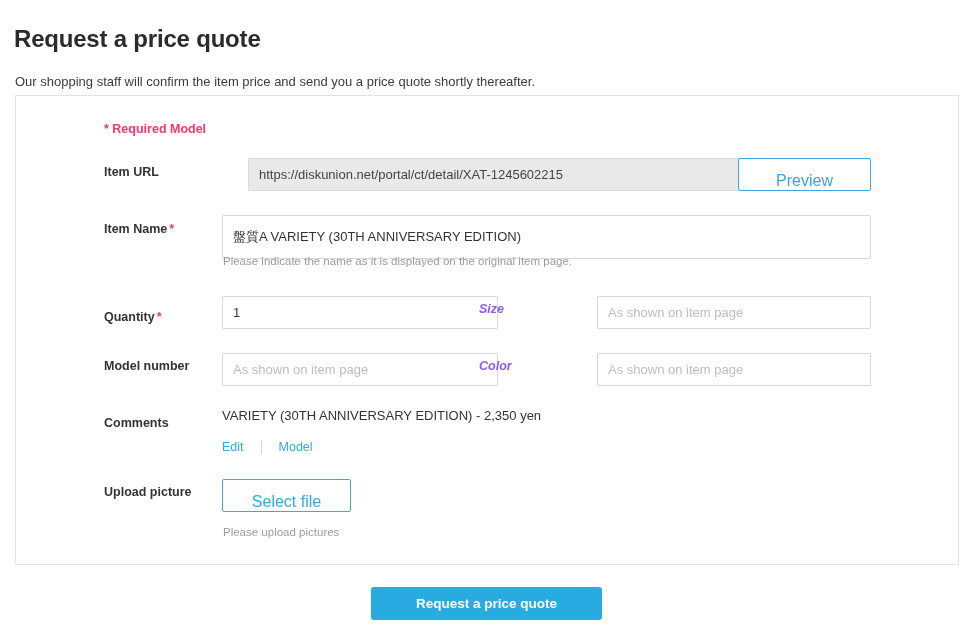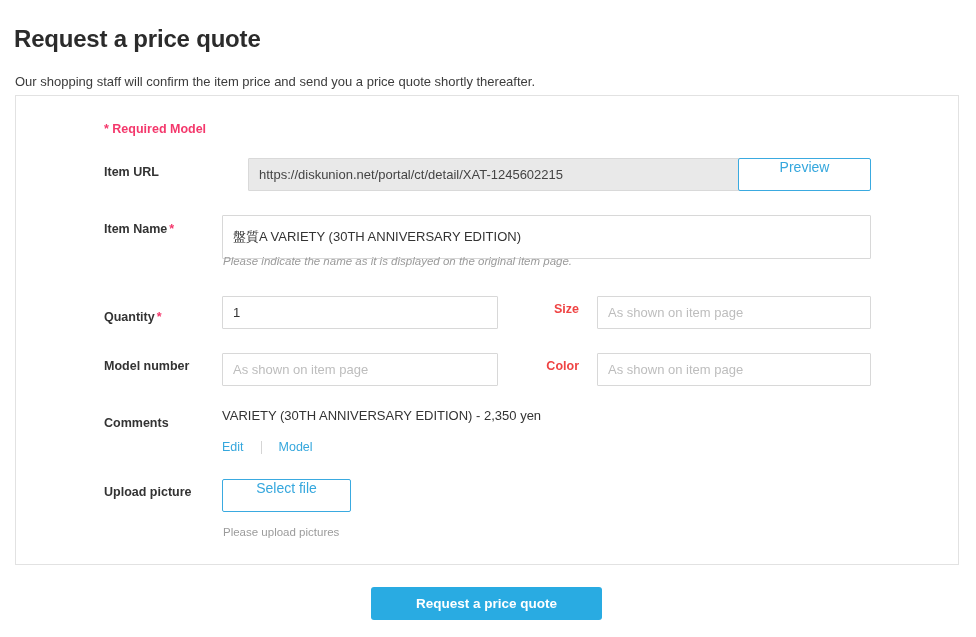--- a/index.html
+++ b/index.html
@@ -64,23 +64,24 @@
   }
   .lbl .star {
     color: #f4386c;
     font-weight: bold;
     margin-left: 2px;
   }
   .lbl-right {
     position: absolute;
     font-size: 12.5px;
     font-weight: bold;
-    color: #ef4444;
-    text-align: right;
+    color: #8b5cf6;
+    text-align: left;
     white-space: nowrap;
+    font-style: italic;
   }
 
   .fld {
     position: absolute;
     border: 1px solid #d8d8d8;
     background: #ffffff;
     font-family: "Liberation Sans", sans-serif;
     font-size: 13px;
     color: #333333;
     padding: 0 10px;
@@ -100,25 +101,25 @@
     color: #9b9b9b;
   }
 
   
   .btn-outline {
     position: absolute;
     border: 1px solid #3aaae0;
     background: #ffffff;
     color: #35a7dd;
     font-family: "Liberation Sans", sans-serif;
-    font-size: 14px;
+    font-size: 16px;
     border-radius: 2px;
     cursor: pointer;
     display: flex;
-    align-items: flex-start;
+    align-items: flex-end;
     justify-content: center;
     padding: 0;
   }
 
   
   .comment-text {
     position: absolute;
     font-size: 13px;
     color: #333333;
   }
@@ -177,21 +178,21 @@
     </div>
     <input class="fld readonly" style="left: 206px; top: 62px; width: 500px; height: 33px; margin-left: 26px;" readonly="" value="https://diskunion.net/portal/ct/detail/XAT-1245602215">
     <button class="btn-outline" style="left:722px; top:62px; width:133px; height:33px;">
       <span>Preview</span>
     </button>
 
     <div class="lbl" style="left:88px; top:126px;">
       <span>Item Name</span><span class="star">*</span>
     </div>
     <input class="fld" style="left: 206px; top: 119px; width: 649px; height: 44px;" value="盤質A VARIETY (30TH ANNIVERSARY EDITION)">
-    <div class="helper" style="left:207px; top:159px;font-style:italic;">Please indicate the name as it is displayed on the original item page.</div>
+    <div class="helper" style="left:207px; top:159px;">Please indicate the name as it is displayed on the original item page.</div>
 
     <div class="lbl" style="left:88px; top:214px;">
       <span>Quantity</span><span class="star">*</span>
     </div>
     <input class="fld" style="left: 206px; top: 200px; width: 276px; height: 33px;" value="1">
 
     <div class="lbl-right" style="left:463px; top:206px; width:100px;">
       <span>Size</span>
     </div>
     <input class="fld" style="left: 581px; top: 200px; width: 274px; height: 33px;" placeholder="As shown on item page">

